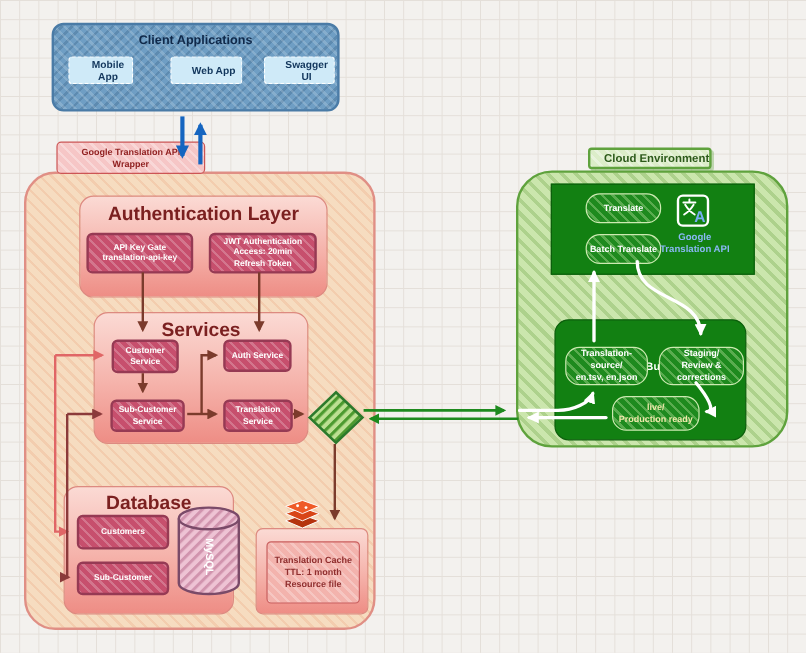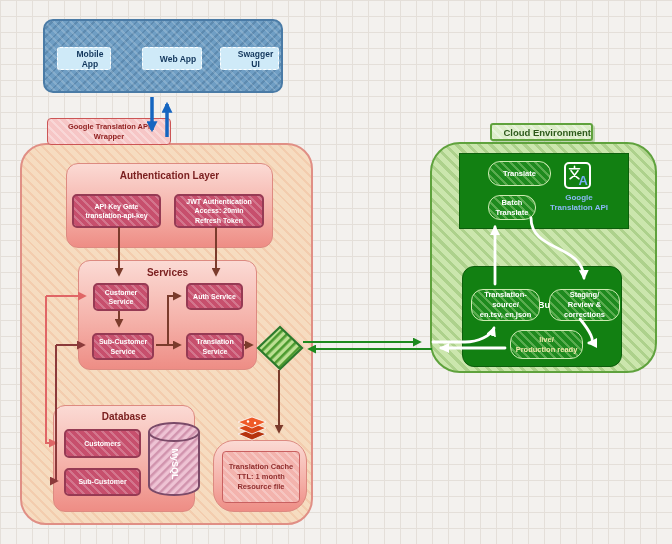--- a/index.html
+++ b/index.html
@@ -38,21 +38,21 @@
   .wrapper-badge{
     background-color:#f6c6c6;
     background-image:repeating-linear-gradient(45deg, rgba(255,255,255,.3) 0 2px, transparent 2px 6px);
     border:1.5px solid #cc5555;border-radius:4px;z-index:3;
     color:#8f1f1f;font-weight:bold;font-size:7.5px;line-height:1.25;
   }
   .panel{
     background:linear-gradient(180deg,#fbdad4 0%,#f5b2aa 55%,#ee8d85 100%);
     border:1.5px solid #dd8a81;border-radius:12px;z-index:2;
   }
-  .panel-title{color:#7b2020;font-weight:bold;font-size:10px;width:100%;text-align:center;}
+  .panel-title{color:#7b2020;font-weight:bold;font-size:16px;width:100%;text-align:center;}
   .node-pink{
     background-color:#c74f6d;
     background-image:repeating-linear-gradient(45deg, rgba(255,255,255,.22) 0 2px, transparent 2px 6px);
     border:2px solid #963a54;border-radius:5px;
     color:#fff;font-weight:bold;font-size:7px;line-height:1.3;
   }
   .cache-inner{
     background-color:#f3b3ad;
     background-image:repeating-linear-gradient(45deg, rgba(255,255,255,.25) 0 2px, transparent 2px 6px);
     border:1.5px solid #c96060;border-radius:4px;
@@ -85,20 +85,21 @@
   .gt-icon{border:2.5px solid #fff;border-radius:5px;position:relative;}
   .gt-a{position:absolute;right:1px;bottom:-1px;color:#77aef5;font-weight:bold;font-size:13px;}
 
   svg{display:block;}
   .overlay{position:absolute;left:0;top:0;z-index:50;pointer-events:none;}
 </style>
 </head>
 <body>
 
 <div class="abs client-box" style="left:43px;top:19px;width:240px;height:74px;">
+  <div class="abs client-title">Client Applications</div>
   <div class="abs client-app center-col" style="left:12px;top:26px;width:54px;height:23px;">
     <span>Mobile App</span>
   </div>
   <div class="abs client-app center-col" style="left:97px;top:26px;width:60px;height:23px;">
     <span>Web App</span>
   </div>
   <div class="abs client-app center-col" style="left:175px;top:26px;width:59px;height:23px;">
     <span>Swagger UI</span>
   </div>
 </div>
@@ -154,21 +155,21 @@
     <pattern id="pinkHatch" width="6" height="6" patternTransform="rotate(45)" patternUnits="userSpaceOnUse">
       <rect width="6" height="6" fill="#eec3d4"></rect>
       <rect width="2.5" height="6" fill="#d194ae"></rect>
     </pattern>
   </defs>
   <path d="M3,12 V66 A25,9 0 0 0 53,66 V12" fill="url(#pinkHatch)" stroke="#7a4a68" stroke-width="2"></path>
   <ellipse cx="28" cy="12" rx="25" ry="9" fill="url(#pinkHatch)" stroke="#7a4a68" stroke-width="2"></ellipse>
   <text x="28" y="44" transform="rotate(90 28 44)" text-anchor="middle" dominant-baseline="middle" fill="#ffffff" font-size="9" font-weight="bold" font-family="Liberation Sans, sans-serif">MySQL</text>
 </svg>
 
-<div class="abs panel" style="left:213px;top:440px;width:94px;height:72px;border-radius:21px;">
+<div class="abs panel" style="left:213px;top:440px;width:94px;height:72px;border-radius:6px;">
   <div class="abs cache-inner center-col" style="left:8px;top:10px;width:78px;height:52px;">
     <span>Translation Cache</span>
     <span>TTL: 1 month</span>
     <span>Resource file</span>
   </div>
 </div>
 
 <svg class="abs" style="left:233px;top:416px;z-index:4;" width="38" height="27" viewBox="0 0 38 27">
   <path d="M19,13 L33,18 L19,24 L5,18 Z" fill="#b5330e" stroke="#fff" stroke-width="0.8"></path>
   <path d="M19,7 L33,12 L19,18 L5,12 Z" fill="#d84517" stroke="#fff" stroke-width="0.8"></path>
@@ -176,21 +177,21 @@
   <circle cx="15" cy="5.5" r="1.2" fill="#fff"></circle>
   <circle cx="22" cy="7" r="1.2" fill="#fff"></circle>
 </svg>
 
 <div class="abs cloud-outer" style="left:430px;top:142px;width:227px;height:231px;">
 
   <div class="abs green-dark" style="left:27px;top:9px;width:170px;height:76px;">
     <div class="abs gnode center-col" style="left:28px;top:7px;width:63px;height:25px;">
       <span>Translate</span>
     </div>
-    <div class="abs gnode center-col" style="left:28px;top:41px;width:48px;height:25px;">
+    <div class="abs gnode center-col" style="left:28px;top:41px;width:63px;height:25px;">
       <span>Batch Translate</span>
     </div>
     <div class="abs gt-icon" style="left:104px;top:8px;width:27px;height:27px;">
       <svg width="15" height="15" viewBox="0 0 12 12" style="position:absolute;left:1px;top:1px;">
         <path d="M2,3 H10 M6,1 V3 M3.2,4.5 C5,7.5 7,9.5 9.5,11 M8.8,4.5 C7,7.5 5,9.5 2.5,11" stroke="#fff" stroke-width="1.3" fill="none" stroke-linecap="round"></path>
       </svg>
       <span class="gt-a">A</span>
     </div>
     <div class="abs gt-label" style="left:88px;top:39px;width:62px;">
       <div>Google</div>

